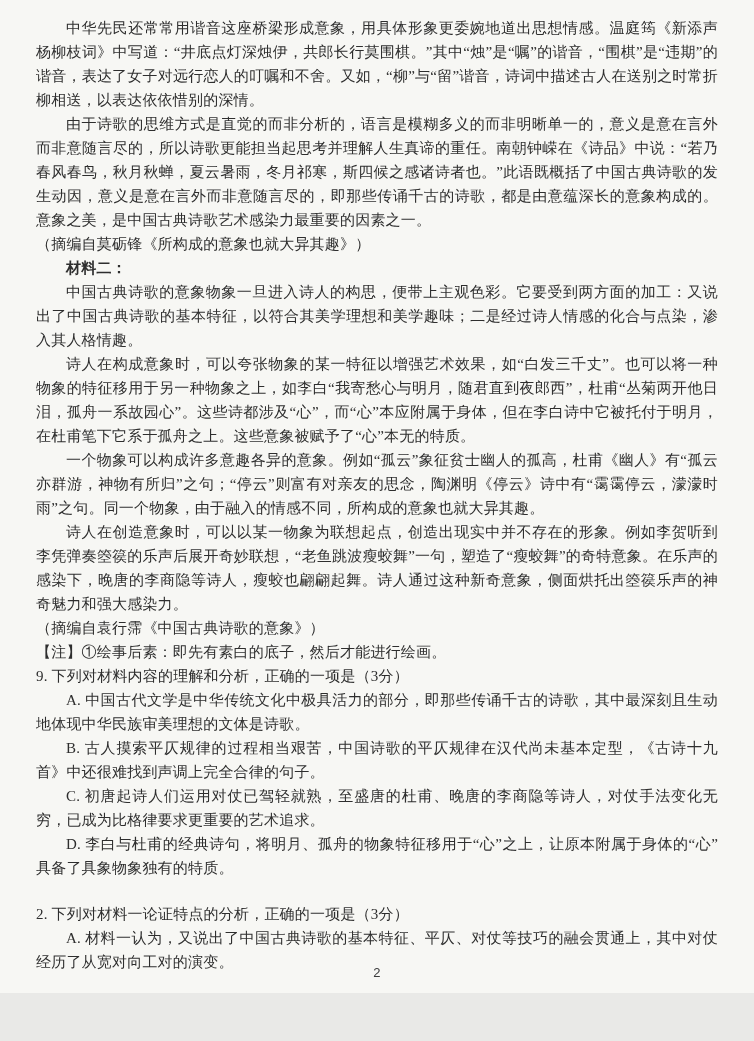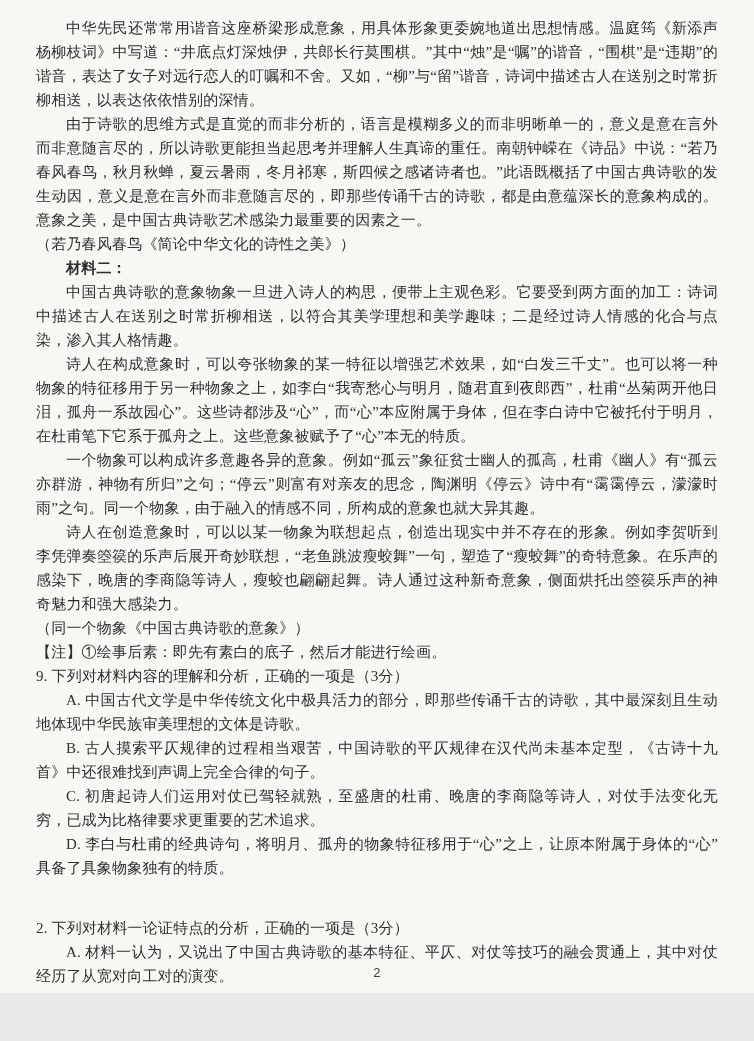--- a/index.html
+++ b/index.html
@@ -21,50 +21,50 @@
     line-height: 24px;
     color: #2e2e2e;
     letter-spacing: 0.2px;
   }
   .page p { margin: 0; text-align: justify; }
   .para   { text-indent: 2em; }
   .option { text-indent: 2em; }
   .attribution { text-align: right; text-indent: 0; padding-right: 6px; }
   .material-heading { text-indent: 2em; font-weight: bold; }
   .note, .stem { text-indent: 0; }
-  .question-block.second { margin-top: 36px; }
+  .question-block.second { margin-top: 22px; }
   .page-number {
     position: absolute;
     left: 0; right: 0;
     bottom: 12px;
     text-align: center;
     font-size: 13px;
     line-height: 16px;
     color: #3a3a3a;
     font-family: "Liberation Sans", "DejaVu Sans", sans-serif;
   }
 </style>
 </head>
 <body>
 
 <div class="page">
 
   <section>
     <p class="para">中华先民还常常用谐音这座桥梁形成意象，用具体形象更委婉地道出思想情感。温庭筠《新添声杨柳枝词》中写道：“井底点灯深烛伊，共郎长行莫围棋。”其中“烛”是“嘱”的谐音，“围棋”是“违期”的谐音，表达了女子对远行恋人的叮嘱和不舍。又如，“柳”与“留”谐音，诗词中描述古人在送别之时常折柳相送，以表达依依惜别的深情。</p>
     <p class="para">由于诗歌的思维方式是直觉的而非分析的，语言是模糊多义的而非明晰单一的，意义是意在言外而非意随言尽的，所以诗歌更能担当起思考并理解人生真谛的重任。南朝钟嵘在《诗品》中说：“若乃春风春鸟，秋月秋蝉，夏云暑雨，冬月祁寒，斯四候之感诸诗者也。”此语既概括了中国古典诗歌的发生动因，意义是意在言外而非意随言尽的，即那些传诵千古的诗歌，都是由意蕴深长的意象构成的。意象之美，是中国古典诗歌艺术感染力最重要的因素之一。</p>
-    <p class="attribution">（若乃春风春鸟《简论中华文化的诗性之美》）</p>
+    <p class="attribution">（摘编自莫砺锋《所构成的意象也就大异其趣》）</p>
   </section>
 
   <section>
     <p class="material-heading">材料二：</p>
-    <p class="para">中国古典诗歌的意象物象一旦进入诗人的构思，便带上主观色彩。它要受到两方面的加工：诗词中描述古人在送别之时常折柳相送，以符合其美学理想和美学趣味；二是经过诗人情感的化合与点染，渗入其人格情趣。</p>
+    <p class="para">中国古典诗歌的意象物象一旦进入诗人的构思，便带上主观色彩。它要受到两方面的加工：又说出了中国古典诗歌的基本特征，以符合其美学理想和美学趣味；二是经过诗人情感的化合与点染，渗入其人格情趣。</p>
     <p class="para">诗人在构成意象时，可以夸张物象的某一特征以增强艺术效果，如“白发三千丈”。也可以将一种物象的特征移用于另一种物象之上，如李白“我寄愁心与明月，随君直到夜郎西”，杜甫“丛菊两开他日泪，孤舟一系故园心”。这些诗都涉及“心”，而“心”本应附属于身体，但在李白诗中它被托付于明月，在杜甫笔下它系于孤舟之上。这些意象被赋予了“心”本无的特质。</p>
     <p class="para">一个物象可以构成许多意趣各异的意象。例如“孤云”象征贫士幽人的孤高，杜甫《幽人》有“孤云亦群游，神物有所归”之句；“停云”则富有对亲友的思念，陶渊明《停云》诗中有“霭霭停云，濛濛时雨”之句。同一个物象，由于融入的情感不同，所构成的意象也就大异其趣。</p>
     <p class="para">诗人在创造意象时，可以以某一物象为联想起点，创造出现实中并不存在的形象。例如李贺听到李凭弹奏箜篌的乐声后展开奇妙联想，“老鱼跳波瘦蛟舞”一句，塑造了“瘦蛟舞”的奇特意象。在乐声的感染下，晚唐的李商隐等诗人，瘦蛟也翩翩起舞。诗人通过这种新奇意象，侧面烘托出箜篌乐声的神奇魅力和强大感染力。</p>
-    <p class="attribution">（同一个物象《中国古典诗歌的意象》）</p>
+    <p class="attribution">（摘编自袁行霈《中国古典诗歌的意象》）</p>
   </section>
 
   <p class="note">【注】①绘事后素：即先有素白的底子，然后才能进行绘画。</p>
 
   <section class="question-block">
     <p class="stem">9. 下列对材料内容的理解和分析，正确的一项是（3分）</p>
     <p class="option">A. 中国古代文学是中华传统文化中极具活力的部分，即那些传诵千古的诗歌，其中最深刻且生动地体现中华民族审美理想的文体是诗歌。</p>
     <p class="option">B. 古人摸索平仄规律的过程相当艰苦，中国诗歌的平仄规律在汉代尚未基本定型，《古诗十九首》中还很难找到声调上完全合律的句子。</p>
     <p class="option">C. 初唐起诗人们运用对仗已驾轻就熟，至盛唐的杜甫、晚唐的李商隐等诗人，对仗手法变化无穷，已成为比格律要求更重要的艺术追求。</p>
     <p class="option">D. 李白与杜甫的经典诗句，将明月、孤舟的物象特征移用于“心”之上，让原本附属于身体的“心”具备了具象物象独有的特质。</p>

